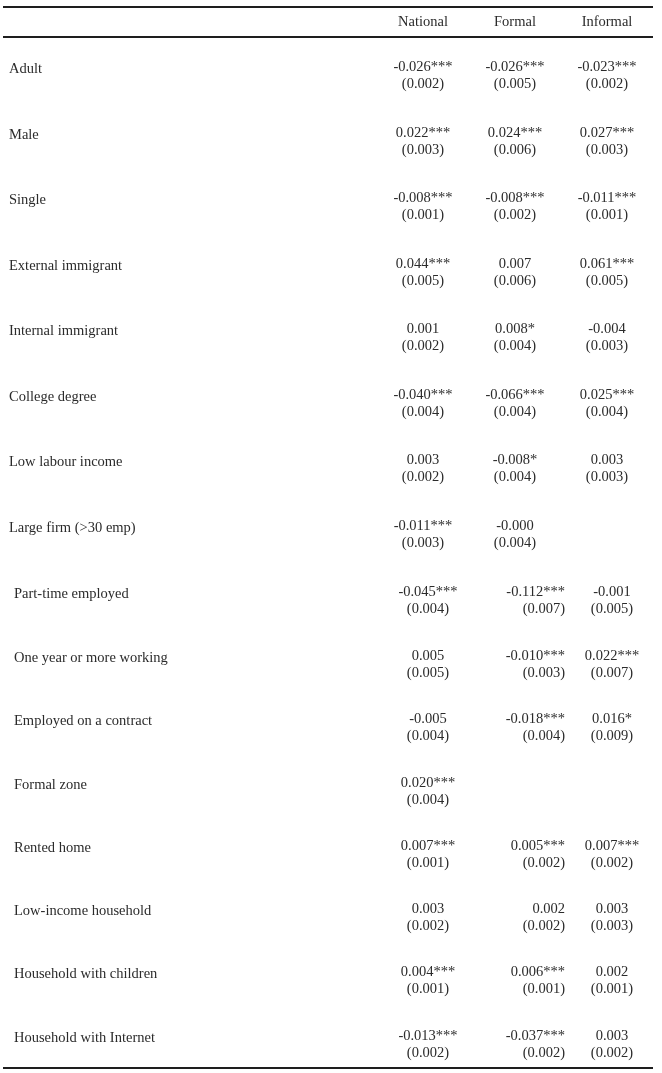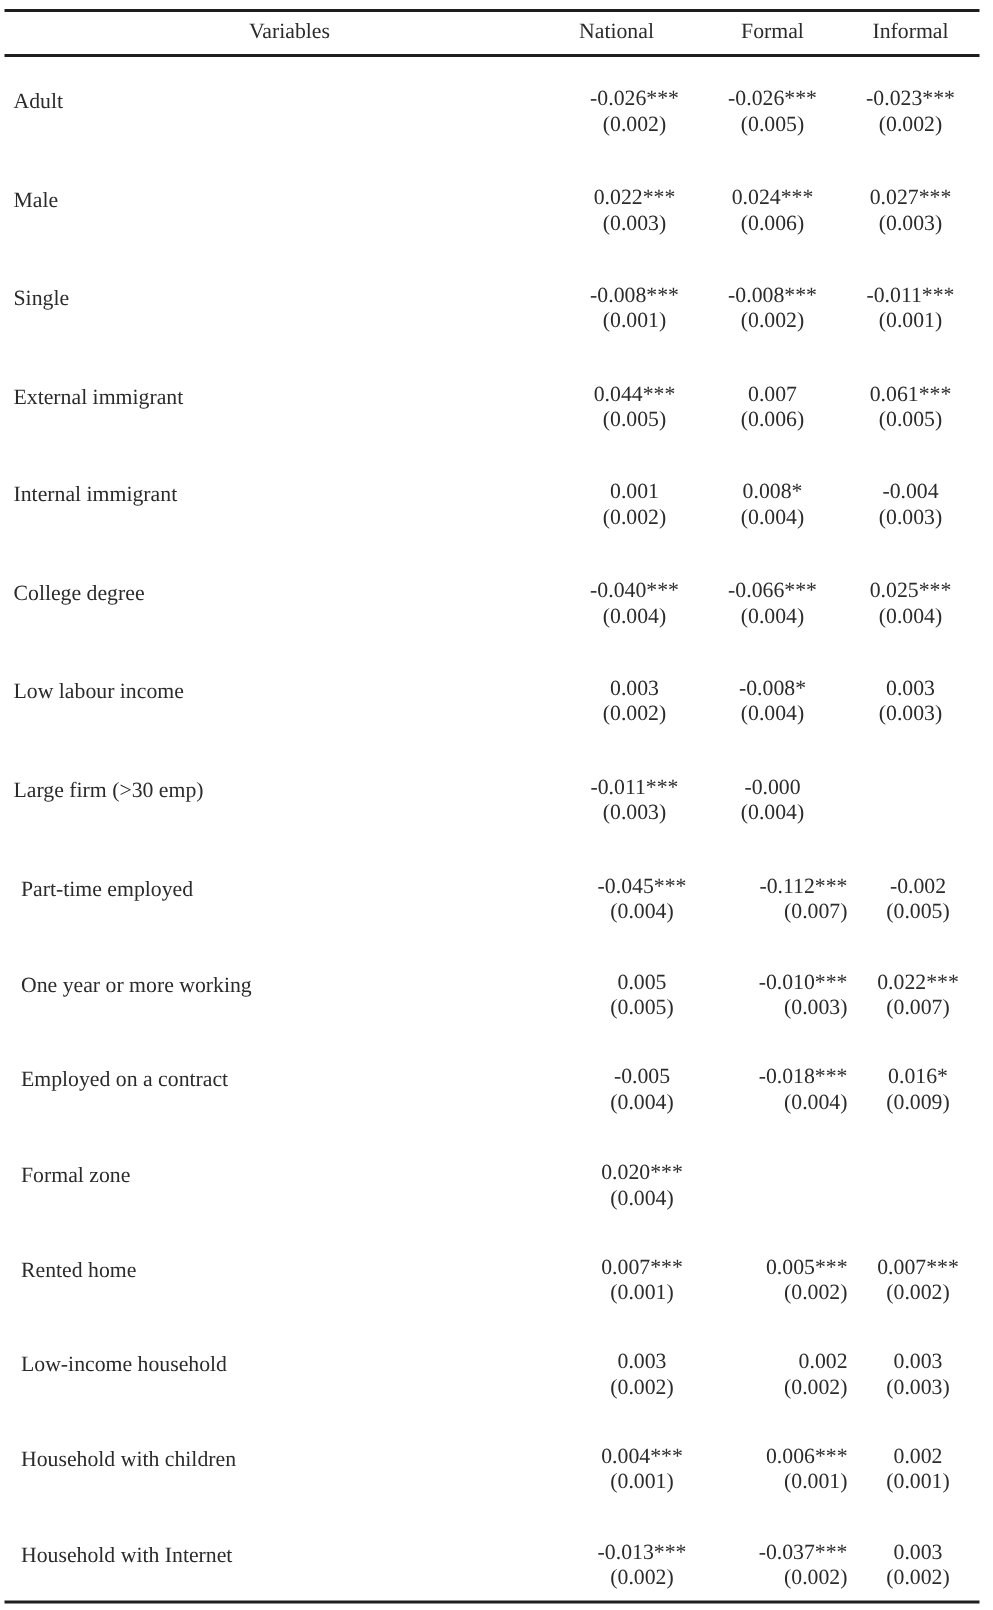--- a/index.html
+++ b/index.html
@@ -34,21 +34,21 @@
       width: 662px;
       height: 20px;
     }
     .header .hcell {
       position: absolute;
       top: 0;
       text-align: center;
       white-space: nowrap;
     }
     .hcell.vars { left: 3px; width: 380px; }
-    .hcell.c1 { left: 366px; width: 90px; }
+    .hcell.c1 { left: 378px; width: 90px; }
     .hcell.c2 { left: 470px; width: 90px; }
     .hcell.c3 { left: 562px; width: 90px; }
 
     .row {
       position: absolute;
       left: 0;
       width: 662px;
       height: 64px;
     }
     .row .label {
@@ -74,21 +74,20 @@
     .row.shift .k2 { left: 475px; text-align: right; }
     .row.shift .k3 { left: 567px; }
   </style>
 </head>
 <body>
 
 <div>
   <div class="rule top"></div>
 
   <div class="header">
-    <div class="hcell vars">Variables</div>
     <div class="hcell c1">National</div>
     <div class="hcell c2">Formal</div>
     <div class="hcell c3">Informal</div>
   </div>
 
   <div class="rule mid"></div>
 
   <div class="row" style="top:42px">
     <div class="label">Adult</div>
     <div class="cell coef k1">-0.026***</div>
@@ -168,21 +167,21 @@
     <div class="cell coef k3"></div>
     <div class="cell se k3"></div>
   </div>
 
   <div class="row shift" style="top:567px">
     <div class="label">Part-time employed</div>
     <div class="cell coef k1">-0.045***</div>
     <div class="cell se k1">(0.004)</div>
     <div class="cell coef k2">-0.112***</div>
     <div class="cell se k2">(0.007)</div>
-    <div class="cell coef k3">-0.002</div>
+    <div class="cell coef k3">-0.001</div>
     <div class="cell se k3">(0.005)</div>
   </div>
 
   <div class="row shift" style="top:631px">
     <div class="label">One year or more working</div>
     <div class="cell coef k1">0.005</div>
     <div class="cell se k1">(0.005)</div>
     <div class="cell coef k2">-0.010***</div>
     <div class="cell se k2">(0.003)</div>
     <div class="cell coef k3">0.022***</div>

